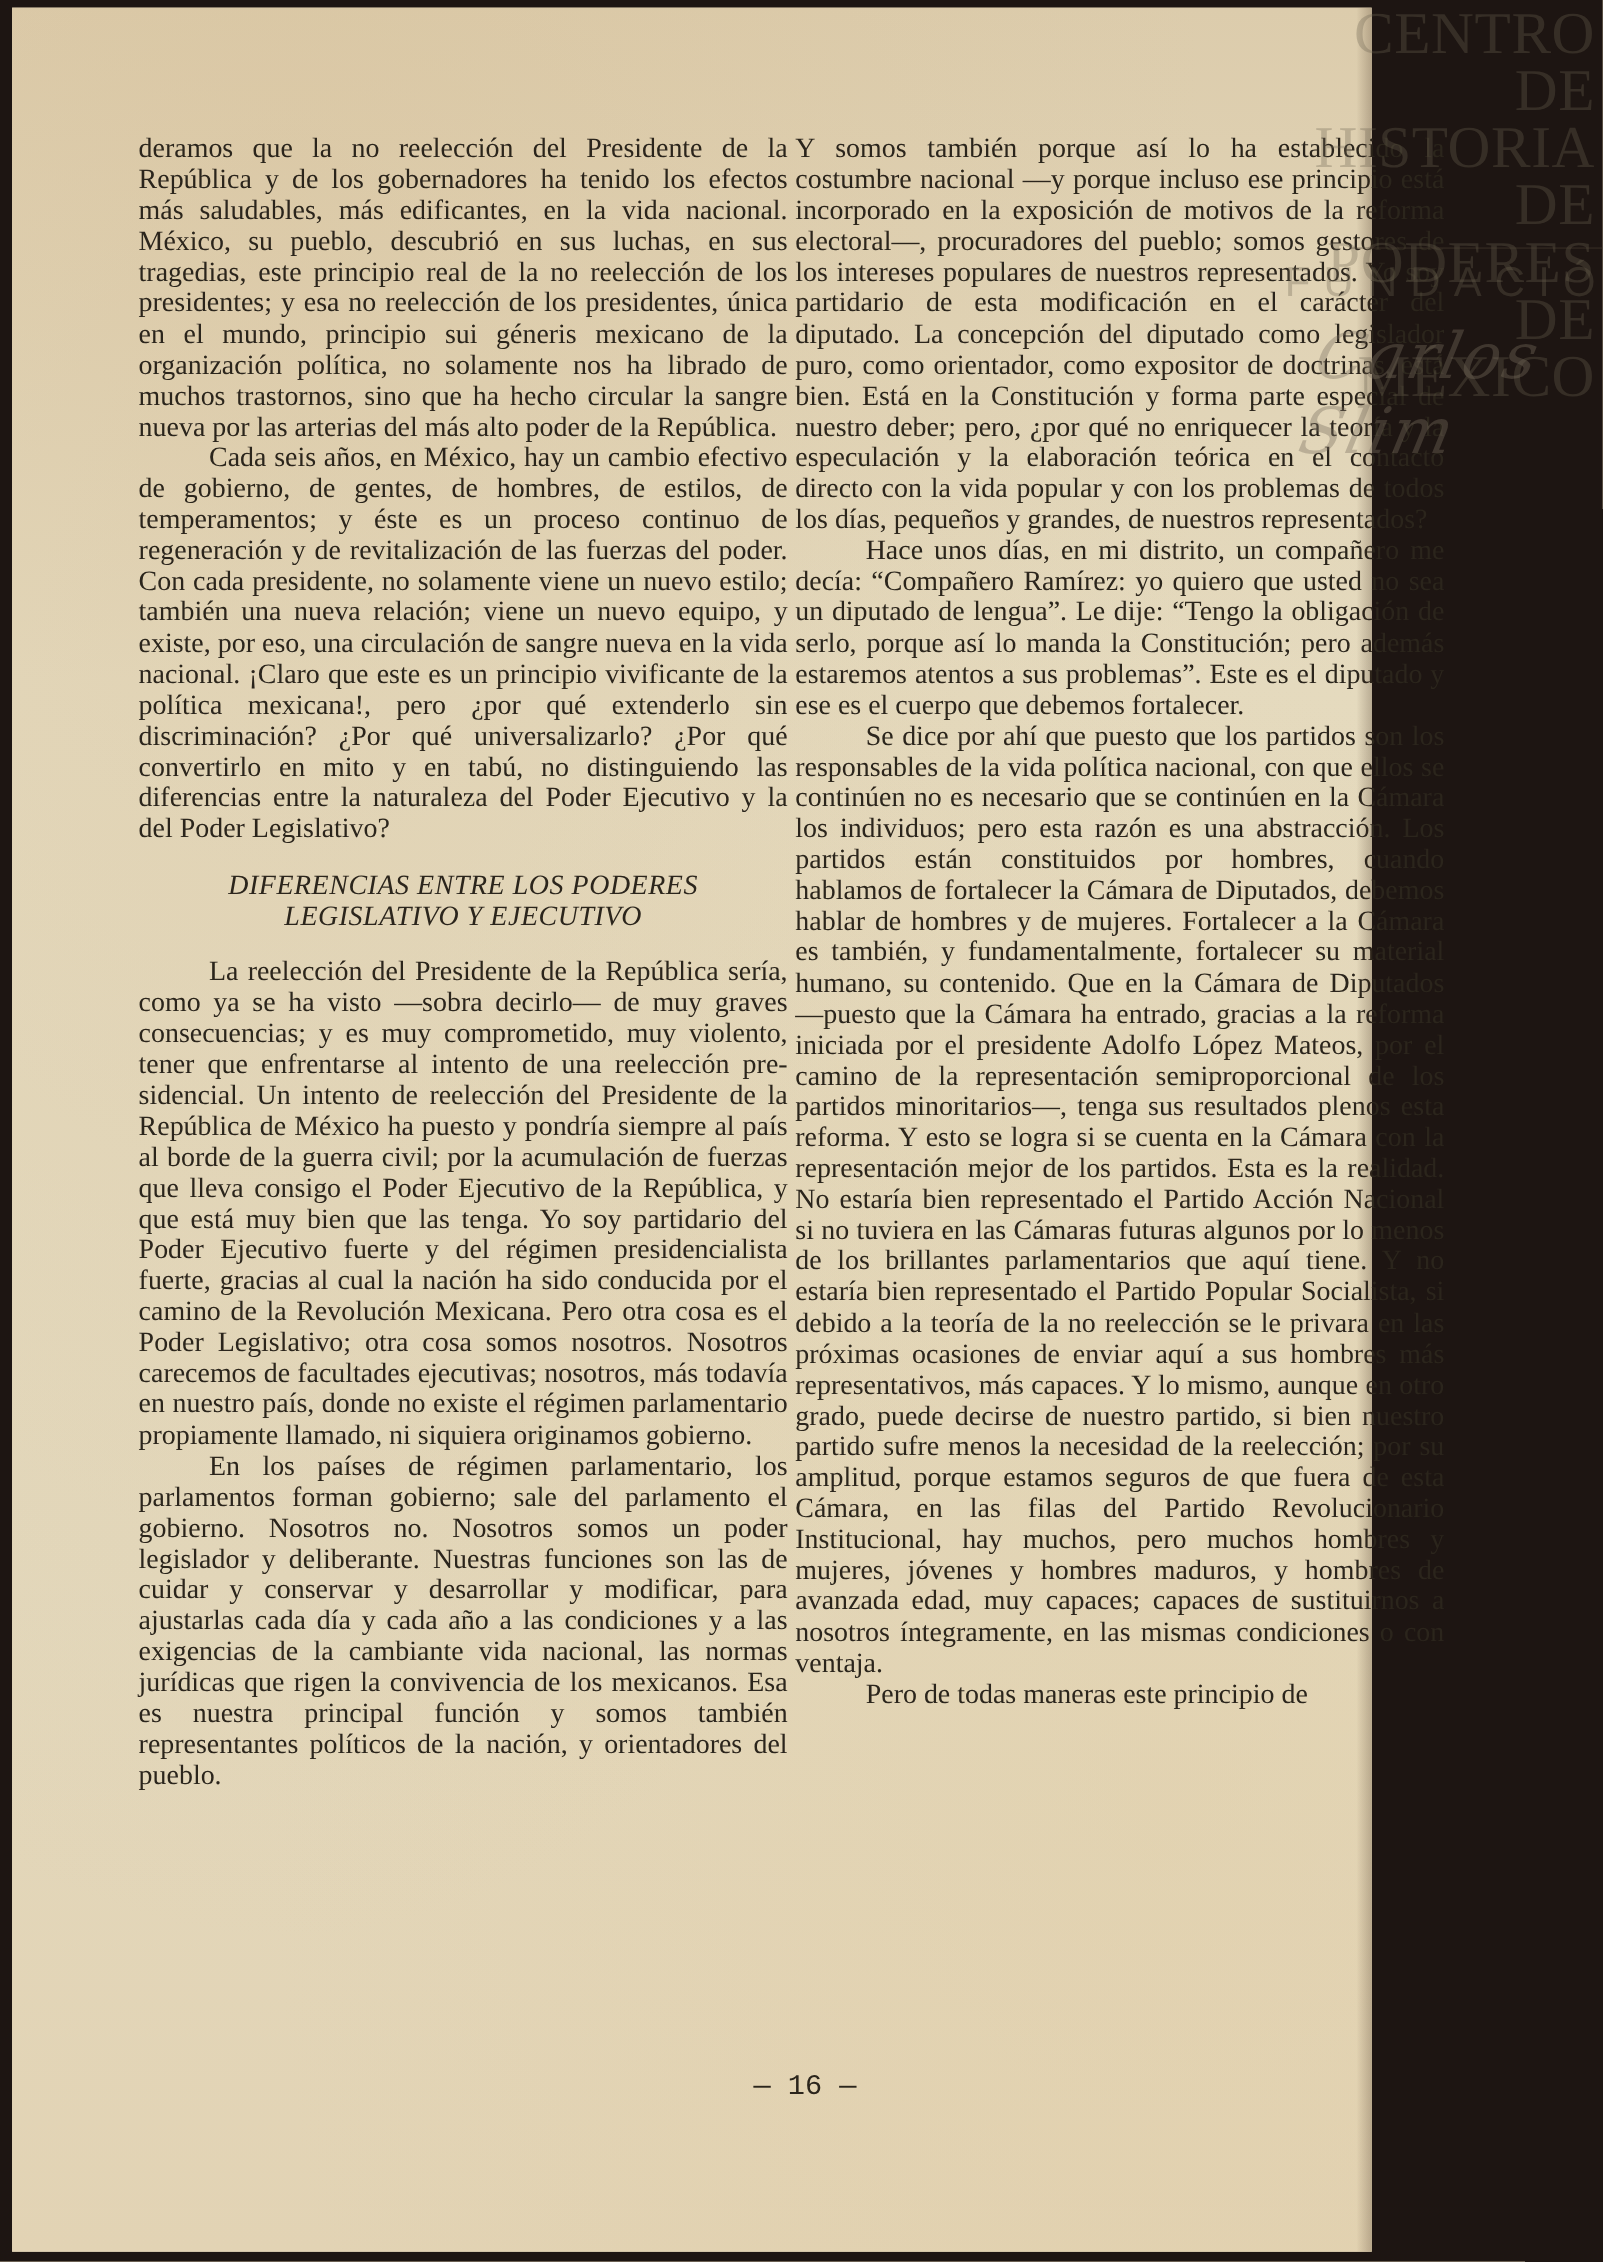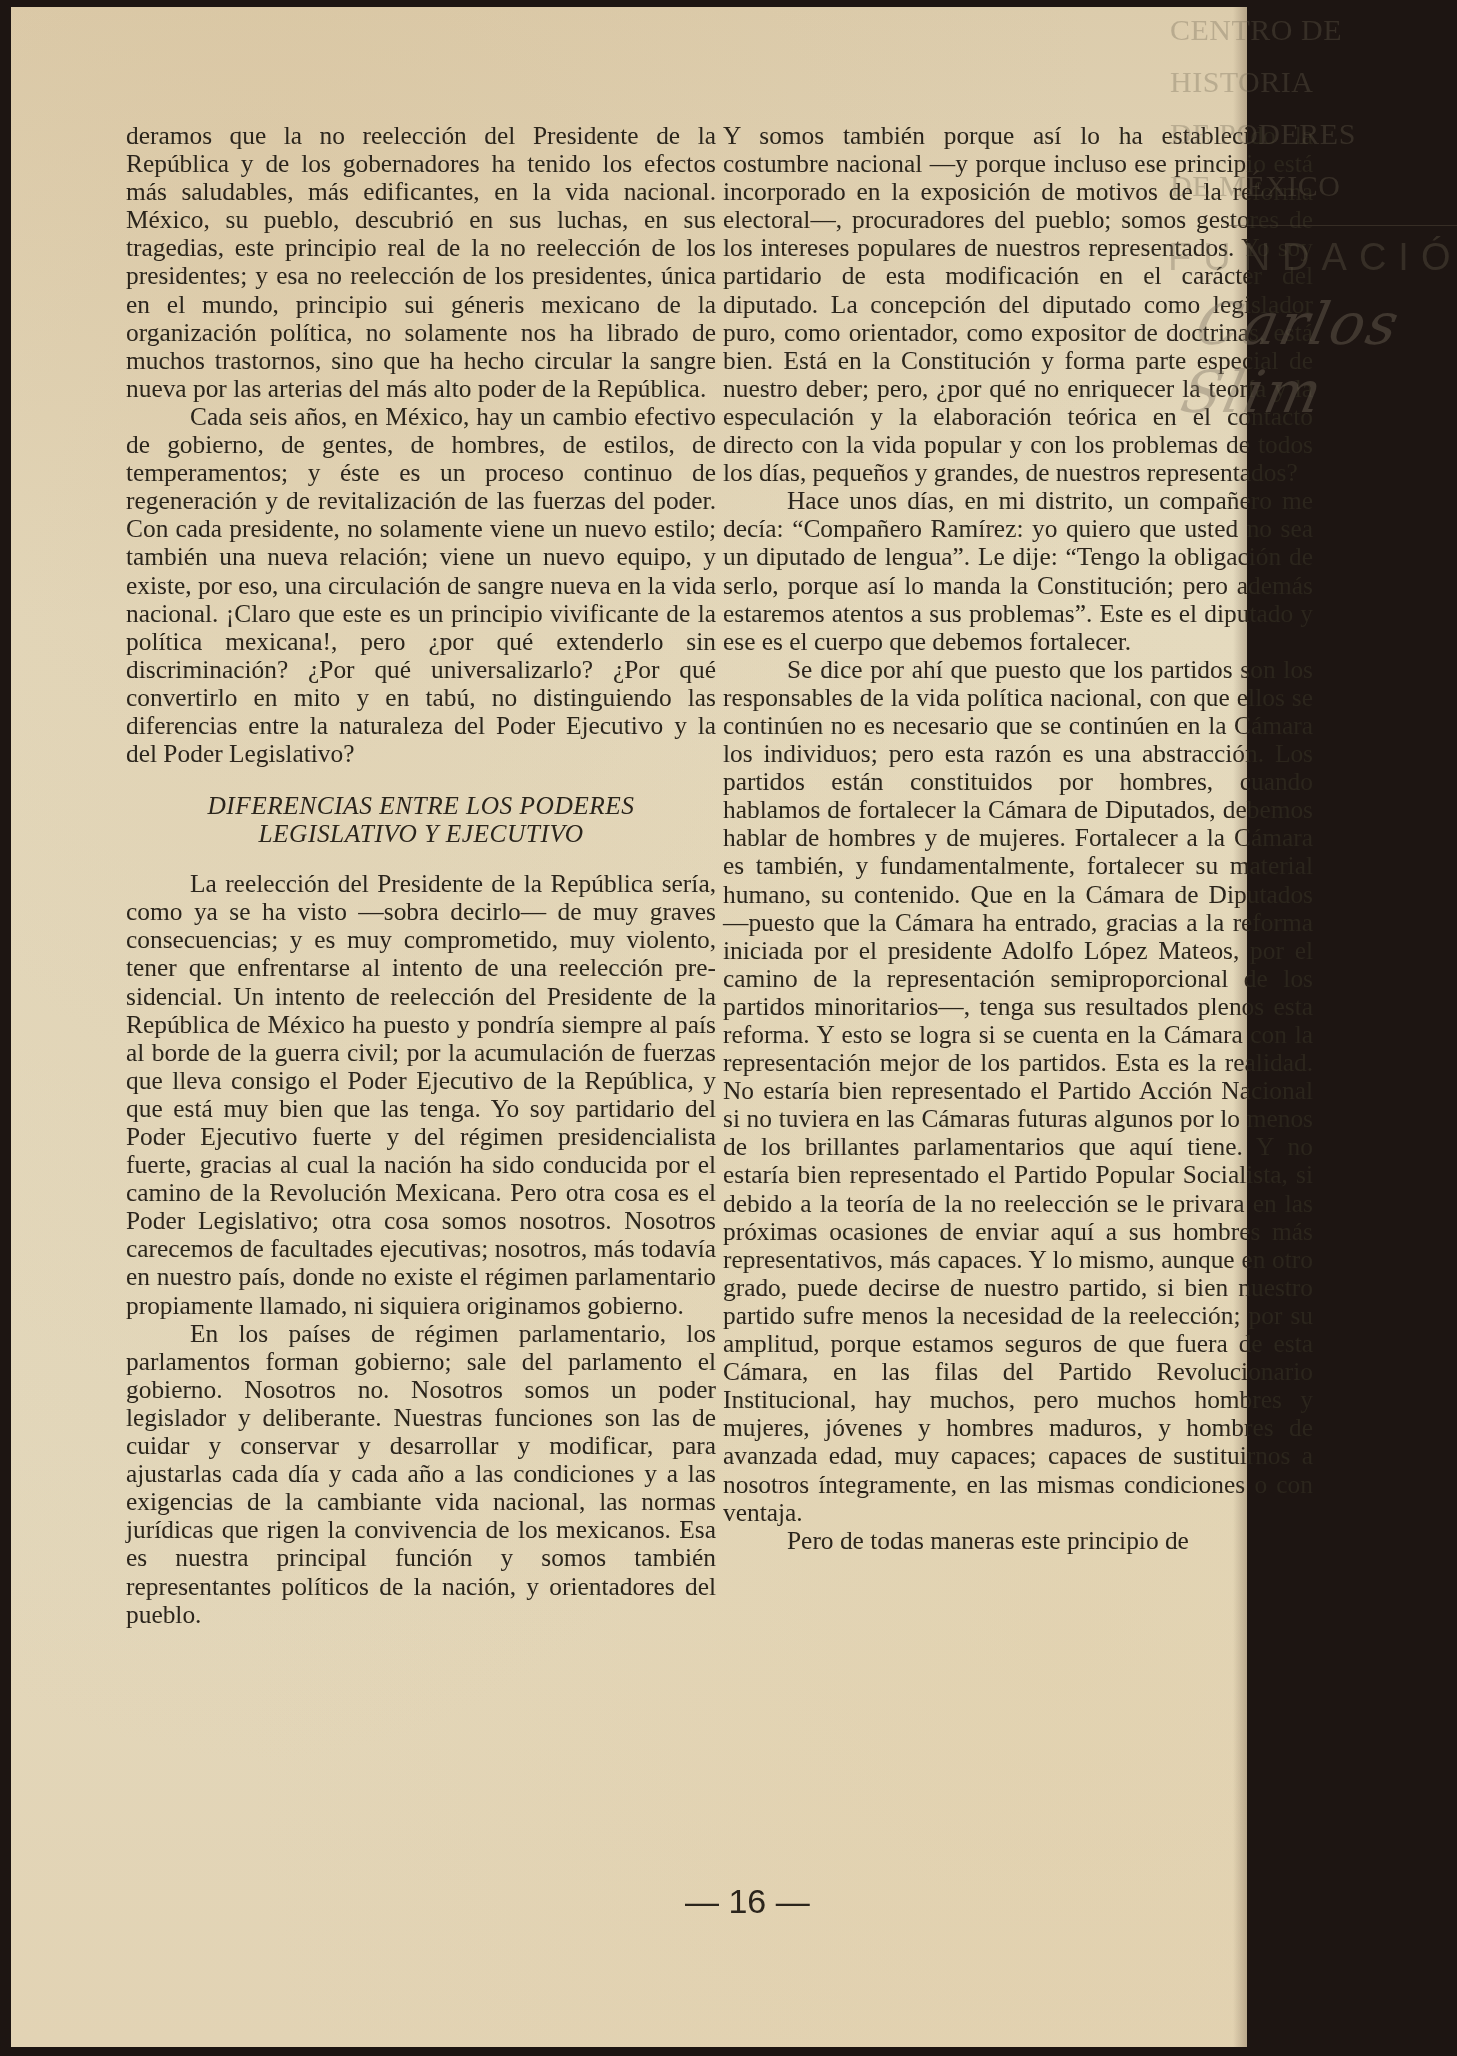--- a/index.html
+++ b/index.html
@@ -33,26 +33,26 @@
   .col p { margin: 0; text-indent: 0; }
   .col p.indent { text-indent: 64px; }
   .heading {
     font-style: italic; text-align: center;
     margin: 24px 0 22px 0; letter-spacing: 0.5px;
     line-height: 28px;
   }
   .heading span { display: block; }
   .page-number {
     position: absolute; left: 674px; top: 1875px;
-    font-family: Liberation Sans, sans-serif; font-size: 34px; color: #2b251c;
+    font-family: Liberation Mono, monospace; font-size: 26px; color: #2b251c;
   }
   .watermark {
     position: absolute; font-family: "Liberation Serif", serif;
-    color: rgba(110,100,80,0.32); font-size: 30px; line-height: 52px;
-    text-align: left; letter-spacing: 0.5px; pointer-events: none;
+    color: rgba(110,100,80,0.32); font-size: 54px; line-height: 52px;
+    text-align: right; letter-spacing: 0.5px; pointer-events: none;
   }
   .wm-line { display: block; }
   .wm-rule {
     position: absolute; left: 1228px; top: 225px; width: 229px; height: 1px;
     background: rgba(80,70,55,0.5);
   }
   .wm-fundacion {
     position: absolute; left: 1168px; top: 236px;
     font-family: "Liberation Sans", sans-serif; font-size: 38px; letter-spacing: 12px;
     color: rgba(110,100,80,0.32);

